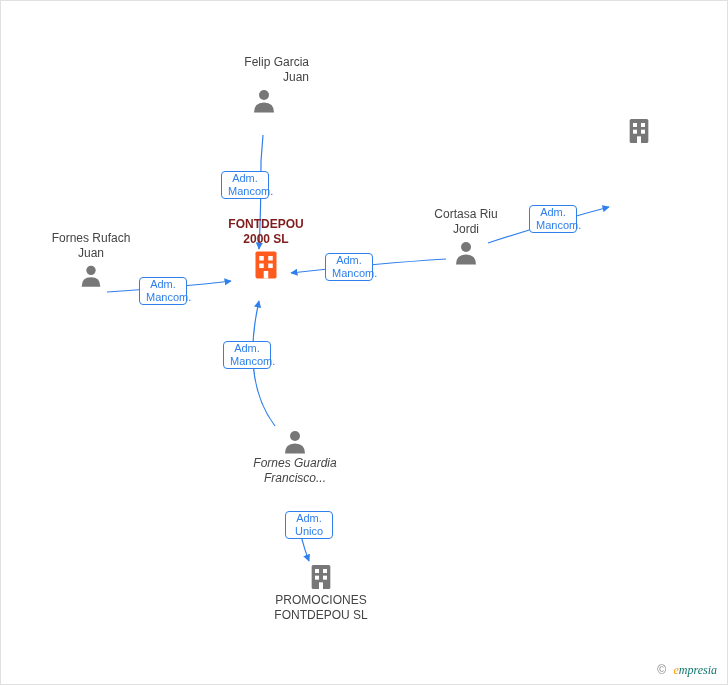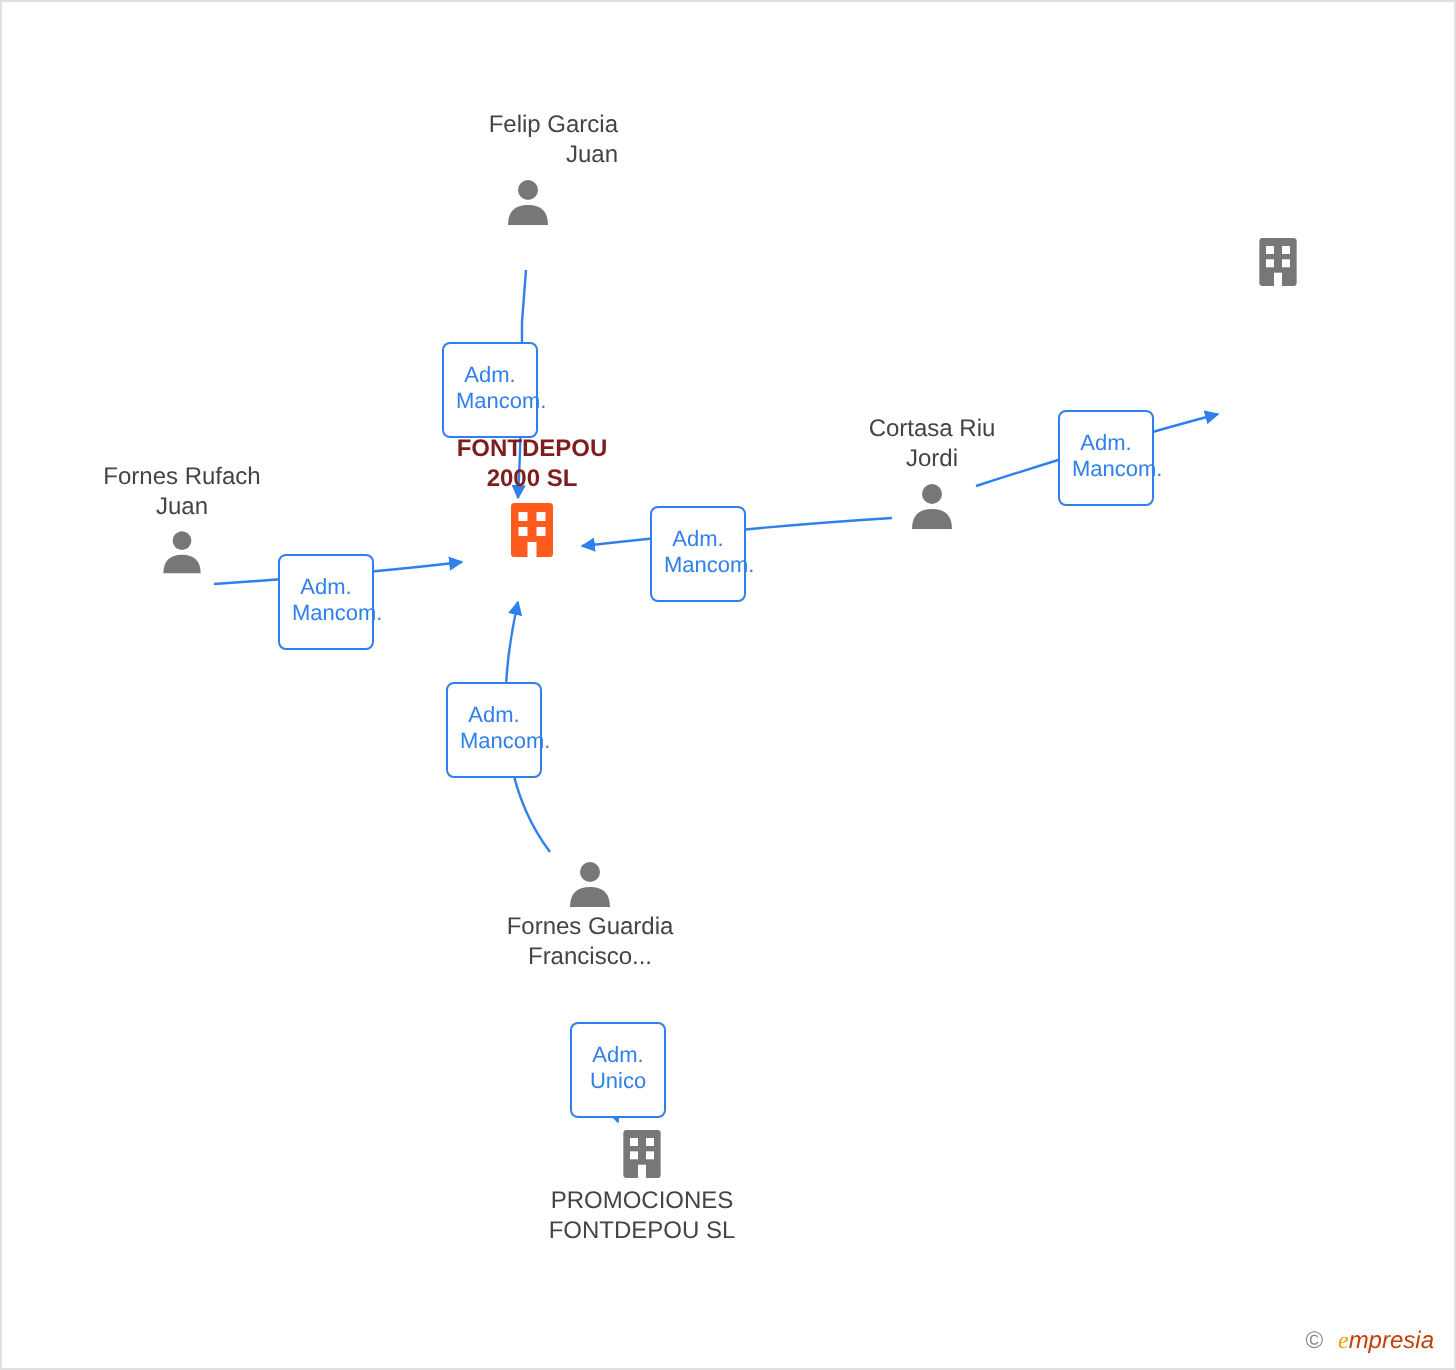--- a/index.html
+++ b/index.html
@@ -44,21 +44,21 @@
     display: block;
     margin: 0 auto;
   }
   .edge-label {
     position: absolute;
     border: 1px solid #2f80ed;
     border-radius: 4px;
     background: #fff;
     color: #2f80ed;
     font-size: 11px;
-    padding: 10px 6px;
+    padding: 0 6px;
     text-align: center;
     line-height: 1.2;
     white-space: normal;
     width: 48px;
     box-sizing: border-box;
   }
   .footer {
     position: absolute;
     bottom: 6px;
     right: 10px;
@@ -68,23 +68,23 @@
   .footer .c {
     color: #888;
     margin-right: 4px;
   }
   .footer .brand-e {
     color: #f59e0b;
     font-style: italic;
     font-family: "Brush Script MT", cursive;
   }
   .footer .brand-rest {
-    color: #c2410c;
+    color: #0f766e;
     font-style: italic;
-    font-family: Liberation Sans, sans-serif;
+    font-family: Liberation Serif, serif;
   }
 </style>
 </head>
 <body>
 
 <div class="canvas">
 
 <svg class="connections" viewBox="0 0 728 685">
   <defs>
     <marker id="arrow" viewBox="0 0 10 10" refX="9" refY="5" markerWidth="6" markerHeight="6" orient="auto-start-reverse">
@@ -155,21 +155,21 @@
           <rect x="5" y="3" width="14" height="18" rx="1.2" fill="#777"></rect>
           <rect x="7.5" y="6" width="3" height="3" fill="#fff"></rect>
           <rect x="13.5" y="6" width="3" height="3" fill="#fff"></rect>
           <rect x="7.5" y="11" width="3" height="3" fill="#fff"></rect>
           <rect x="13.5" y="11" width="3" height="3" fill="#fff"></rect>
           <rect x="10.5" y="16" width="3" height="5" fill="#fff"></rect>
         </svg>
   </span>
 </div>
 
-<div class="node" style="left:244px; top:425px; width:100px;">
+<div class="node" style="left:244px; top:425px; width:100px;font-style:italic;">
   <span class="person-icon">
     <svg width="30" height="30" viewBox="0 0 24 24">
           <circle cx="12" cy="8" r="4" fill="#777"></circle>
           <path d="M4 22 Q4 14 12 14 Q20 14 20 22 Z" fill="#777"></path>
         </svg>
   </span>
   <span class="label">Fornes Guardia Francisco...</span>
 </div>
 
 <div class="node" style="left:260px; top:560px; width:120px;">

